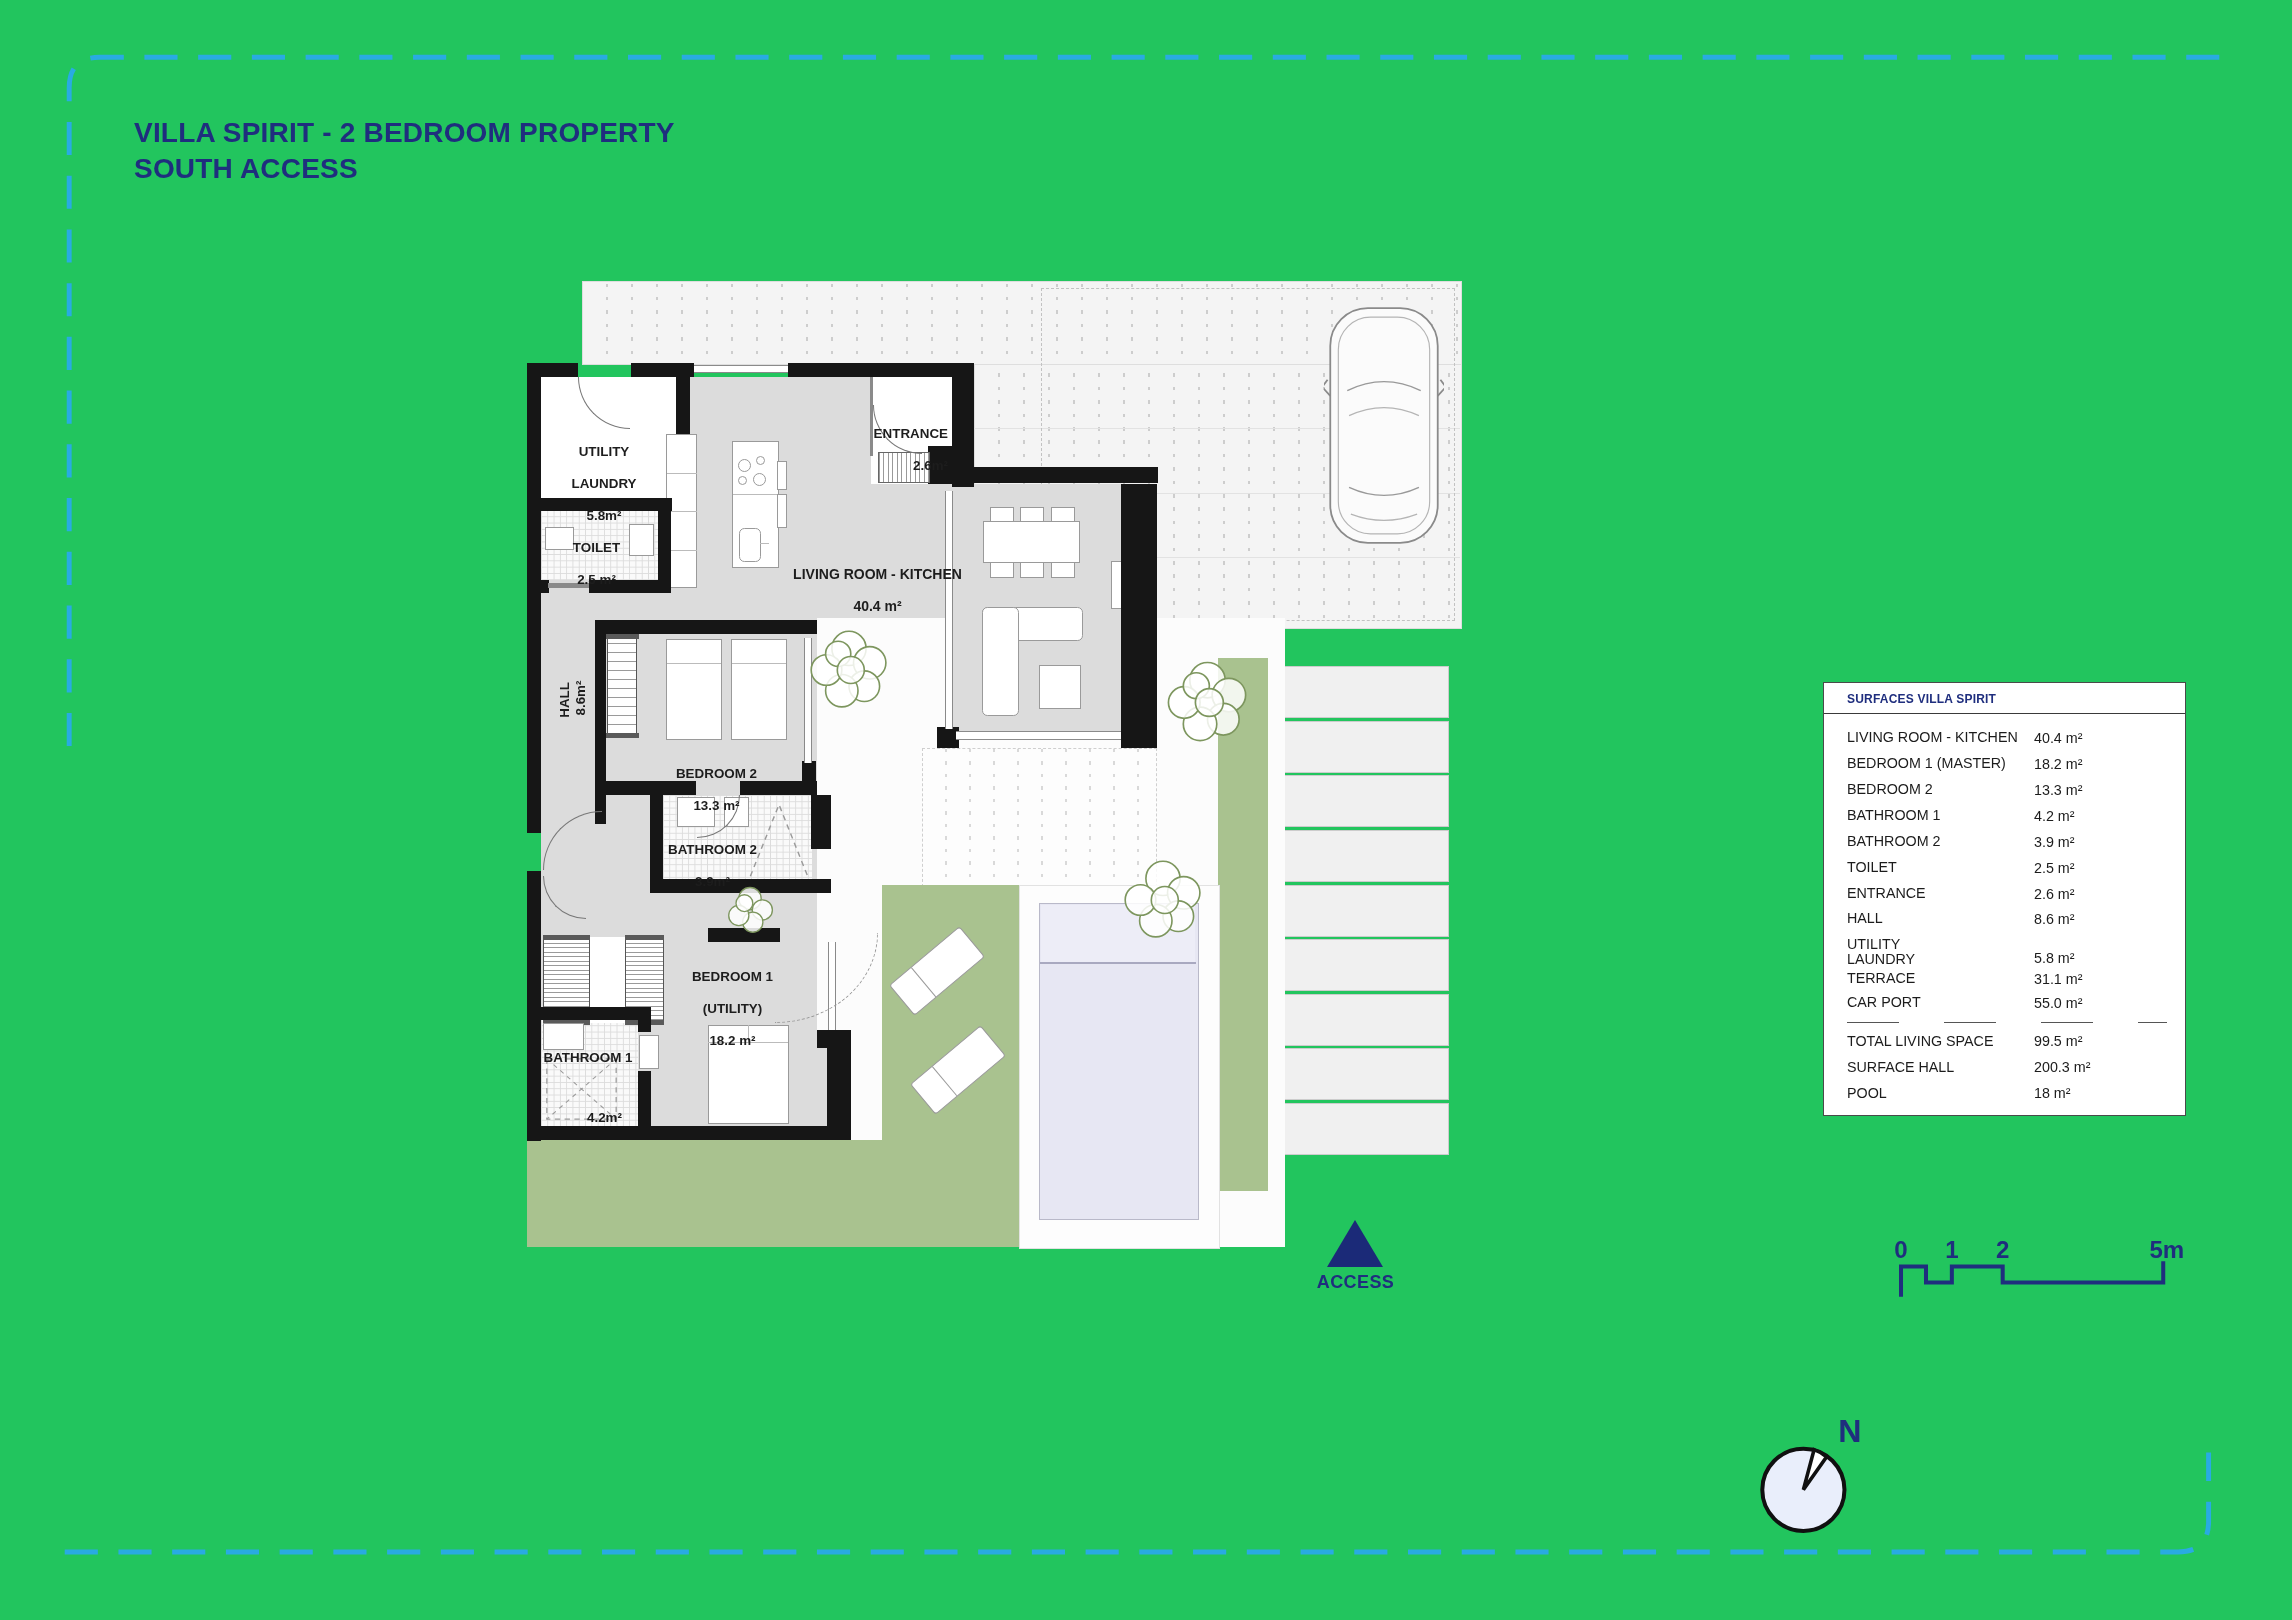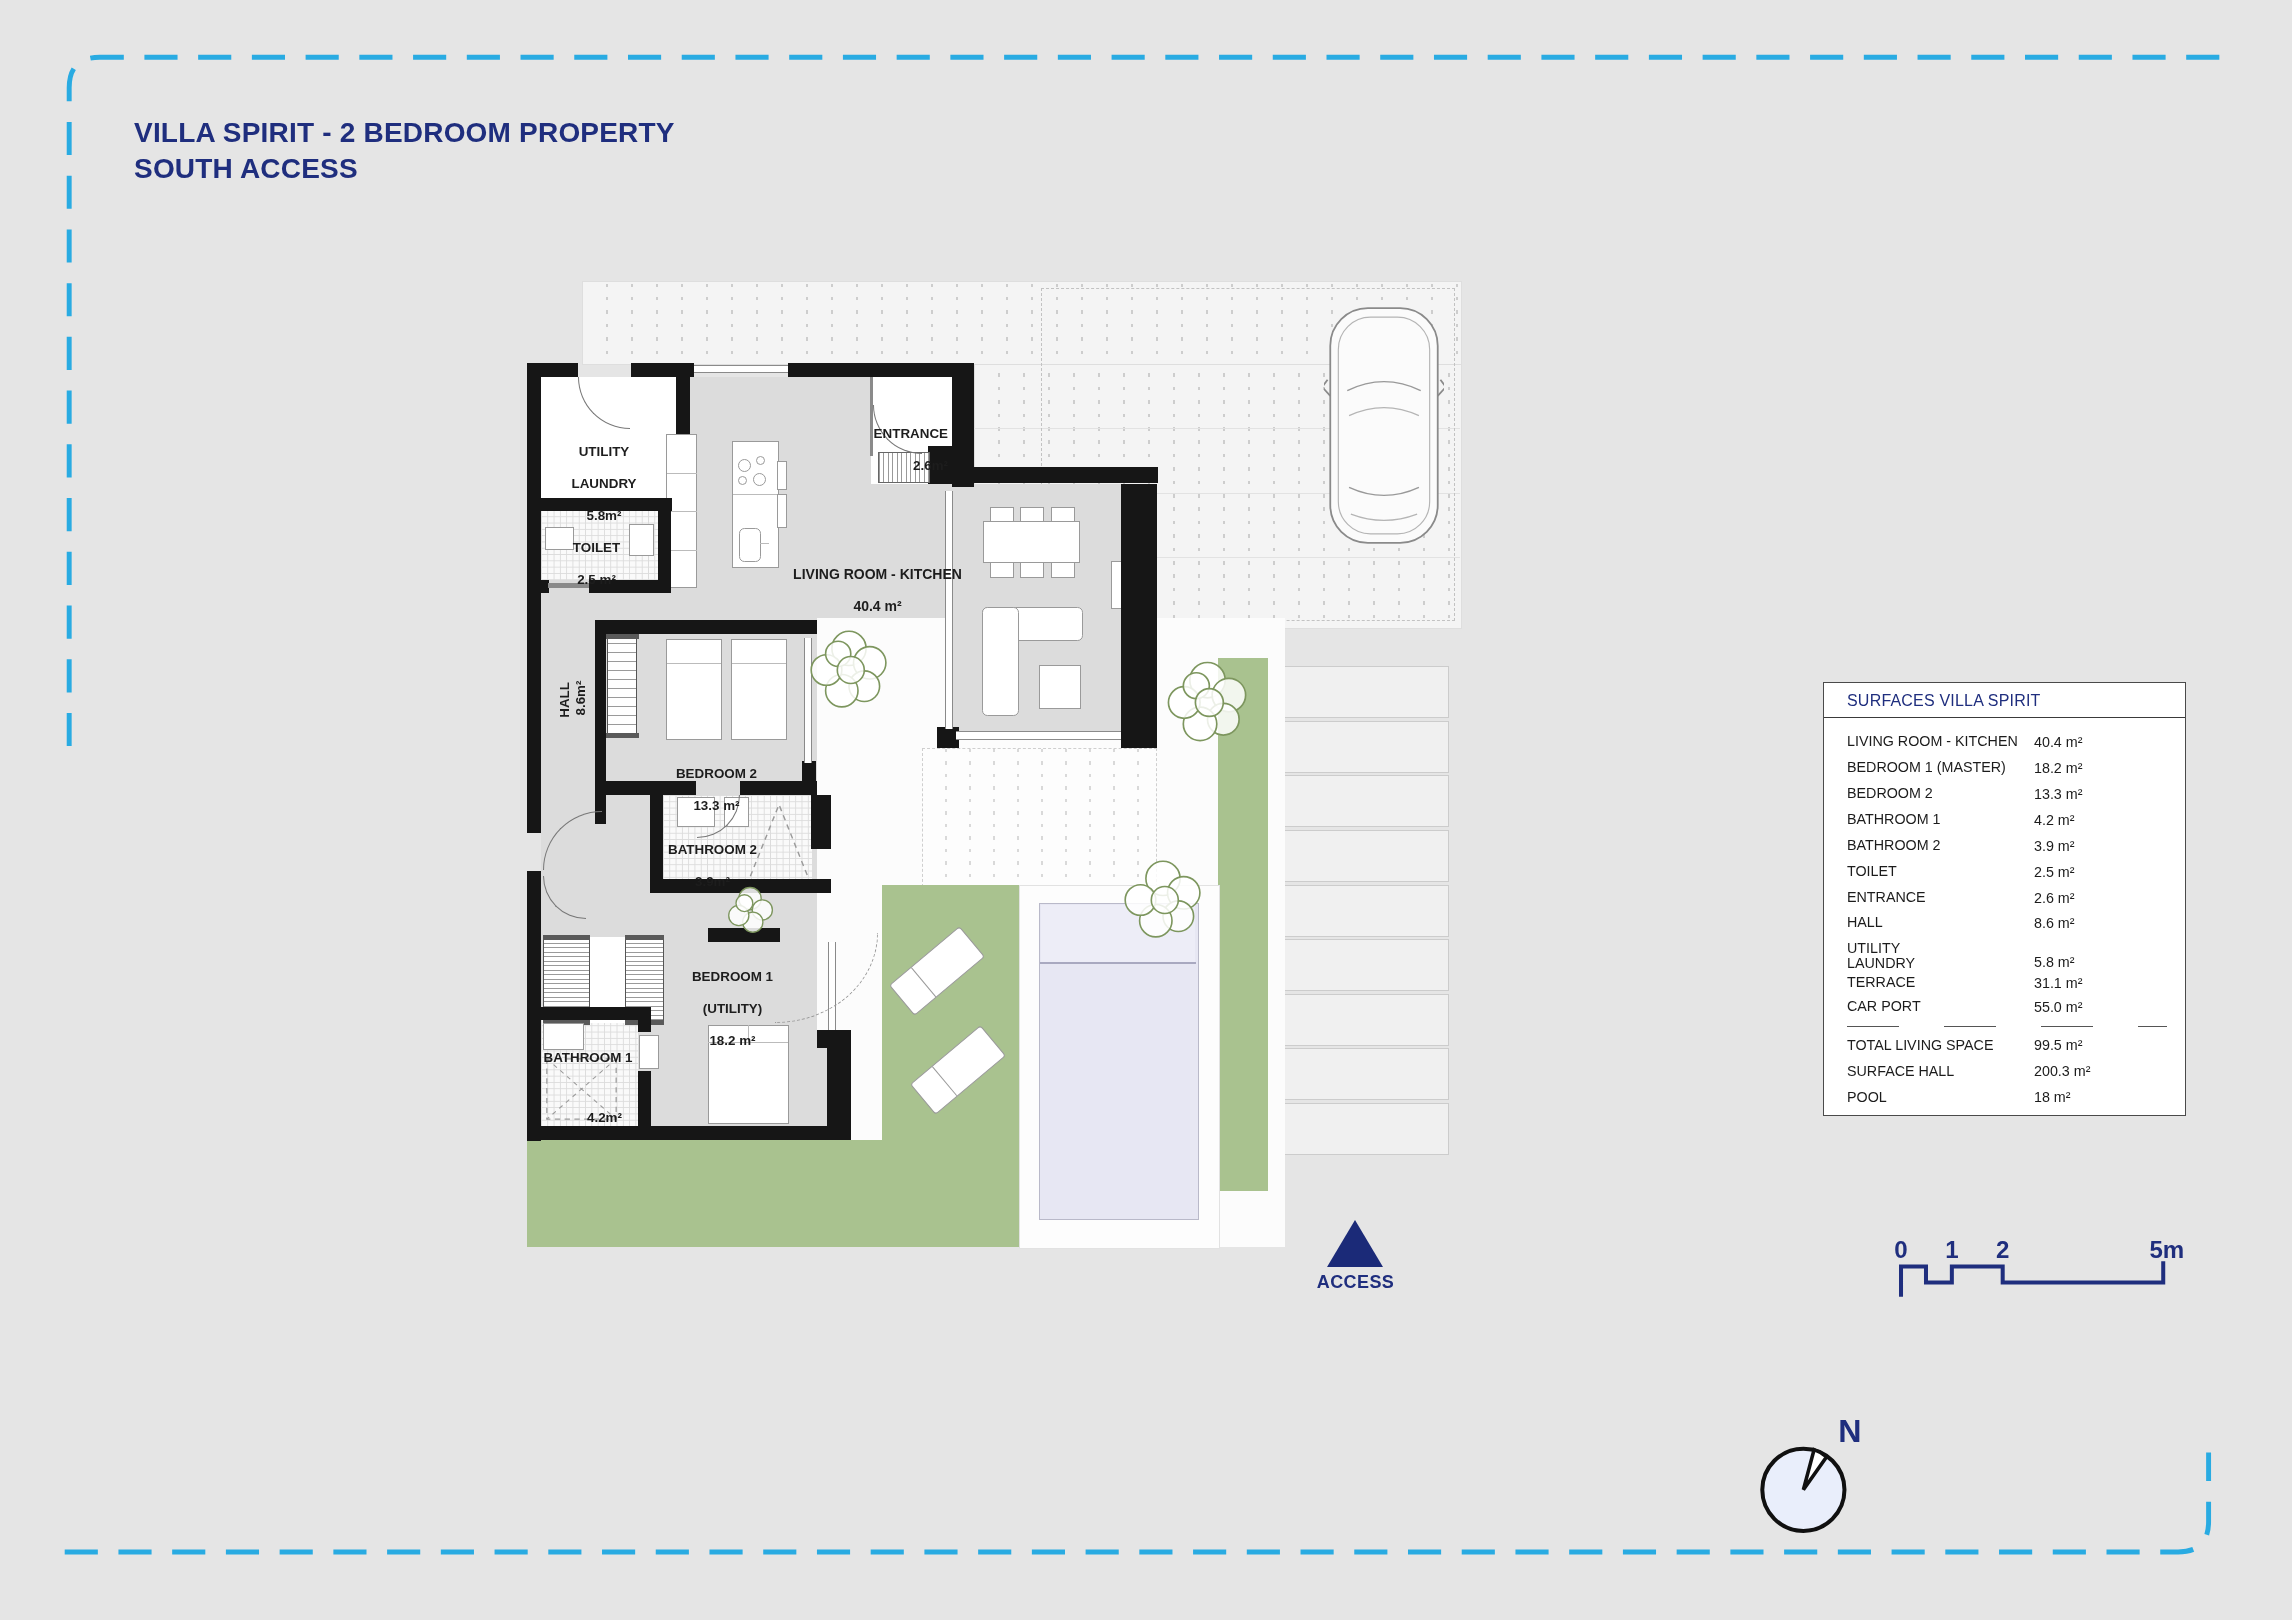--- a/index.html
+++ b/index.html
@@ -1,16 +1,16 @@
 <!DOCTYPE html>
 <html style="font-size:14.3px"><head>
 <meta charset="utf-8">
 <style>
   html,body{margin:0;padding:0;background:#ffffff;}
-  #page{position:relative;width:2293px;height:1620px;background:#e5e5e5;overflow:hidden;
+  #page{position:relative;width:2293px;height:1620px;background:#22c55e;overflow:hidden;
         font-family:"Liberation Sans", sans-serif;}
   .abs{position:absolute;}
   
   .title{position:absolute;left:134px;top:115px;color:#1f2e7e;font-size:28px;font-weight:600;line-height:36px;letter-spacing:0.2px;}
   
   .pave{position:absolute;background-color:#f4f4f4;border:0.9px solid #dedede;
     background-image:
       repeating-linear-gradient(0deg,#f4f4f4 0 9.9px,rgba(0,0,0,0) 9.9px 13.4px),
       repeating-linear-gradient(90deg,rgba(0,0,0,0) 0 23px,#cdcdcd 23px 25px);}
   .carport-dash{position:absolute;border:1.3px dashed #c2c2c2;}
@@ -59,21 +59,21 @@
   .rlabel.right{text-align:right;}
   .hall-wrap{position:absolute;left:507px;top:673px;width:116px;height:50px;display:flex;align-items:center;justify-content:center;transform:rotate(-90deg);}
   
   .access-tri{position:absolute;left:1327px;top:1220px;width:0;height:0;
     border-left:28px solid transparent;border-right:28px solid transparent;border-bottom:47px solid #1b2a78;}
   .access-lbl{position:absolute;left:1306px;top:1272px;width:99px;text-align:center;
     color:#1f2e7e;font-size:18px;font-weight:600;letter-spacing:0.4px;}
   
   .stable{position:absolute;left:1823px;top:682px;width:363px;height:434px;border:1.3px solid #4a4a4a;
     background:#fff;box-sizing:border-box;}
-  .stable .shead{padding:9px 0 7.2px 23px;color:#1f2e7e;font-size:16px;font-weight:400;letter-spacing:0.2px;}
+  .stable .shead{padding:9px 0 7.2px 23px;color:#1f2e7e;font-size:12px;font-weight:700;letter-spacing:0.2px;}
   .stable .shead-line{height:0;border-bottom:1.3px solid #3a3a3a;}
   .stable .srows{padding:10.7px 18px 0 23px;}
   .srow{display:flex;align-items:center;font-size:14.3px;font-weight:500;color:#1c1c1c;}
   .srow .slabel{flex:0 0 187px;white-space:pre-line;line-height:15px;}
   .srow .sval{flex:1;}
   .srow.two{align-items:flex-end;}
   .srow.two .sval{padding-bottom:0.9px;}
   .sep{height:0;margin:6.3px 0 6.3px 0;border-top:1.8px solid transparent;
     background-image:repeating-linear-gradient(90deg,#555 0 52px,transparent 52px 97px);
     background-size:100% 1.8px;background-repeat:no-repeat;}

